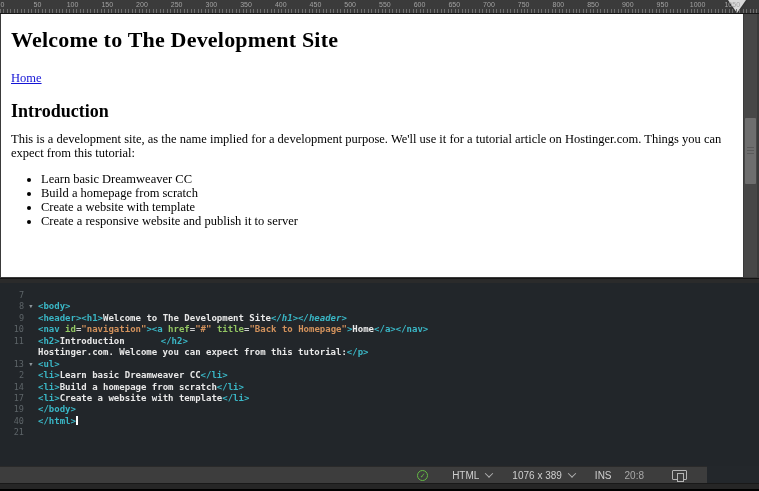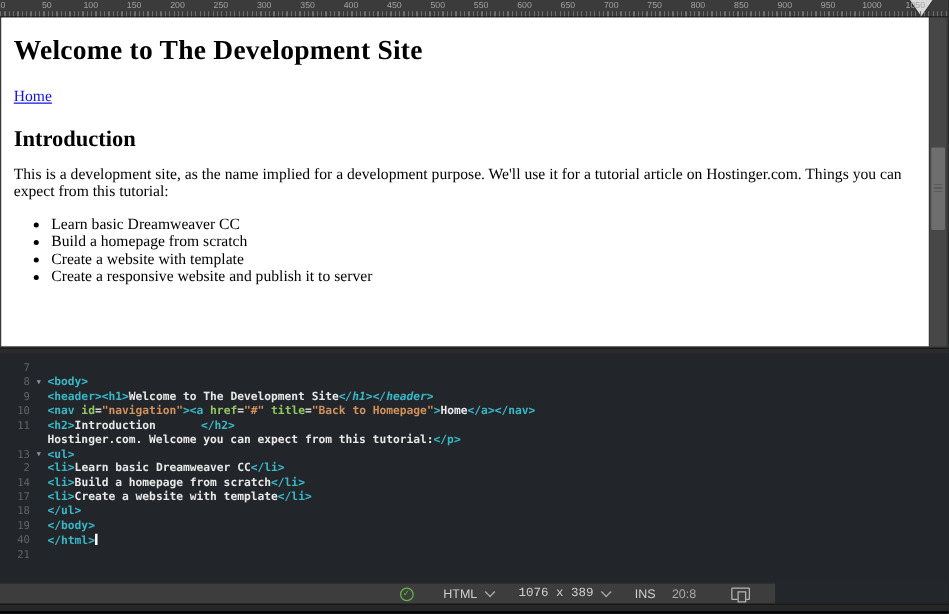--- a/index.html
+++ b/index.html
@@ -39,28 +39,28 @@
   
   .code-pane{position:relative;width:759px;height:183px;background:#22262a;overflow:hidden;
     font-family:"DejaVu Sans Mono","Liberation Mono",monospace;font-size:9px;font-weight:bold;padding-top:7px;}
   .code-line{display:flex;height:11.45px;line-height:11.45px;white-space:pre;}
   .ln{width:26px;flex:0 0 26px;text-align:right;color:#5d6468;font-weight:normal;font-size:8.5px;padding-right:2px;}
   .fold{width:10px;flex:0 0 10px;text-align:center;color:#8e969b;font-size:5.5px;}
   .code-text{padding-left:2px;}
   .caret{display:inline-block;width:2px;height:9px;background:#fff;vertical-align:-1px;}
 
   
-  .status-bar{display:flex;align-items:center;justify-content:flex-end;width:620px;height:17px;
+  .status-bar{display:flex;align-items:center;justify-content:flex-end;width:707px;height:17px;
     background:#3d3d3d;border-top:1px solid #2a2a2a;color:#cfcfcf;font-size:10px;padding-right:20px;}
   .check-circle{display:inline-block;width:11px;height:11px;border-radius:50%;border:1px solid #64b944;
     color:#64b944;font-size:7px;line-height:9px;text-align:center;margin-right:24px;}
   .sb-label{margin-right:7px;}
   .chev{display:inline-block;width:6px;height:6px;border-left:1.5px solid #b0b0b0;border-bottom:1.5px solid #b0b0b0;
     transform:rotate(-45deg) translate(1px,-1px);margin-right:20px;}
-  .sb-size{margin-right:7px;font-family:Liberation Mono, monospace;}
+  .sb-size{margin-right:7px;}
   .sb-ins{margin-right:13px;}
   .sb-pos{color:#a9a9a9;margin-right:28px;}
   .device-icon{position:relative;display:inline-block;width:15px;height:10px;border:1px solid #b5b5b5;border-radius:1px;}
   .device-icon::after{content:"";position:absolute;right:2px;top:2px;width:5px;height:7px;
     background:#3d3d3d;border:1px solid #b5b5b5;}
 
   .bottom-strip{width:759px;height:8px;background:#262626;border-top:1px solid #191919;border-bottom:2px solid #000;}
 </style>
 </head>
 <body>
@@ -120,21 +120,20 @@
         <div class="code-line"><span class="ln">7</span><span class="fold"></span><span class="code-text"></span></div>
         <div class="code-line"><span class="ln">8</span><span class="fold">▼</span><span class="code-text"><span style="color: rgb(58, 183, 198);">&lt;body&gt;</span></span></div>
         <div class="code-line"><span class="ln">9</span><span class="fold"></span><span class="code-text"><span style="color: rgb(58, 183, 198);">&lt;header&gt;&lt;h1&gt;</span><span style="color: rgb(232, 232, 232);">Welcome to The Development Site</span><span style="color: rgb(58, 183, 198); font-style: italic;">&lt;/h1&gt;&lt;/header&gt;</span></span></div>
         <div class="code-line"><span class="ln">10</span><span class="fold"></span><span class="code-text"><span style="color: rgb(58, 183, 198);">&lt;nav </span><span style="color: rgb(147, 199, 99);">id</span><span style="color: rgb(207, 207, 207);">=</span><span style="color: rgb(211, 146, 92);">"navigation"</span><span style="color: rgb(58, 183, 198);">&gt;&lt;a </span><span style="color: rgb(147, 199, 99);">href</span><span style="color: rgb(207, 207, 207);">=</span><span style="color: rgb(211, 146, 92);">"#"</span><span style="color: rgb(207, 207, 207);"> </span><span style="color: rgb(147, 199, 99);">title</span><span style="color: rgb(207, 207, 207);">=</span><span style="color: rgb(211, 146, 92);">"Back to Homepage"</span><span style="color: rgb(58, 183, 198);">&gt;</span><span style="color: rgb(232, 232, 232);">Home</span><span style="color: rgb(58, 183, 198);">&lt;/a&gt;&lt;/nav&gt;</span></span></div>
         <div class="code-line"><span class="ln">11</span><span class="fold"></span><span class="code-text"><span style="color: rgb(58, 183, 198);">&lt;h2&gt;</span><span style="color: rgb(232, 232, 232);">Introduction</span><span style="color: rgb(58, 183, 198); margin-left: 36px;">&lt;/h2&gt;</span></span></div>
         <div class="code-line"><span class="ln"></span><span class="fold"></span><span class="code-text"><span style="color: rgb(232, 232, 232);">Hostinger.com. Welcome you can expect from this tutorial:</span><span style="color: rgb(58, 183, 198);">&lt;/p&gt;</span></span></div>
         <div class="code-line"><span class="ln">13</span><span class="fold">▼</span><span class="code-text"><span style="color: rgb(58, 183, 198);">&lt;ul&gt;</span></span></div>
         <div class="code-line"><span class="ln">2</span><span class="fold"></span><span class="code-text"><span style="color: rgb(58, 183, 198);">&lt;li&gt;</span><span style="color: rgb(232, 232, 232);">Learn basic Dreamweaver CC</span><span style="color: rgb(58, 183, 198);">&lt;/li&gt;</span></span></div>
         <div class="code-line"><span class="ln">14</span><span class="fold"></span><span class="code-text"><span style="color: rgb(58, 183, 198);">&lt;li&gt;</span><span style="color: rgb(232, 232, 232);">Build a homepage from scratch</span><span style="color: rgb(58, 183, 198);">&lt;/li&gt;</span></span></div>
         <div class="code-line"><span class="ln">17</span><span class="fold"></span><span class="code-text"><span style="color: rgb(58, 183, 198);">&lt;li&gt;</span><span style="color: rgb(232, 232, 232);">Create a website with template</span><span style="color: rgb(58, 183, 198);">&lt;/li&gt;</span></span></div>
-        <div class="code-line"><span class="ln">18</span><span class="fold"></span><span class="code-text"><span style="color: rgb(58, 183, 198);">&lt;/ul&gt;</span></span></div>
         <div class="code-line"><span class="ln">19</span><span class="fold"></span><span class="code-text"><span style="color: rgb(58, 183, 198);">&lt;/body&gt;</span></span></div>
         <div class="code-line"><span class="ln">40</span><span class="fold"></span><span class="code-text"><span style="color: rgb(58, 183, 198);">&lt;/html&gt;</span><span class="caret"></span></span></div>
         <div class="code-line"><span class="ln">21</span><span class="fold"></span><span class="code-text"></span></div>
       </div>
   </div>
 
   <div class="status-bar">
     <span class="check-circle">✓</span>
     <span class="sb-label">HTML</span>
     <span class="chev"></span>

